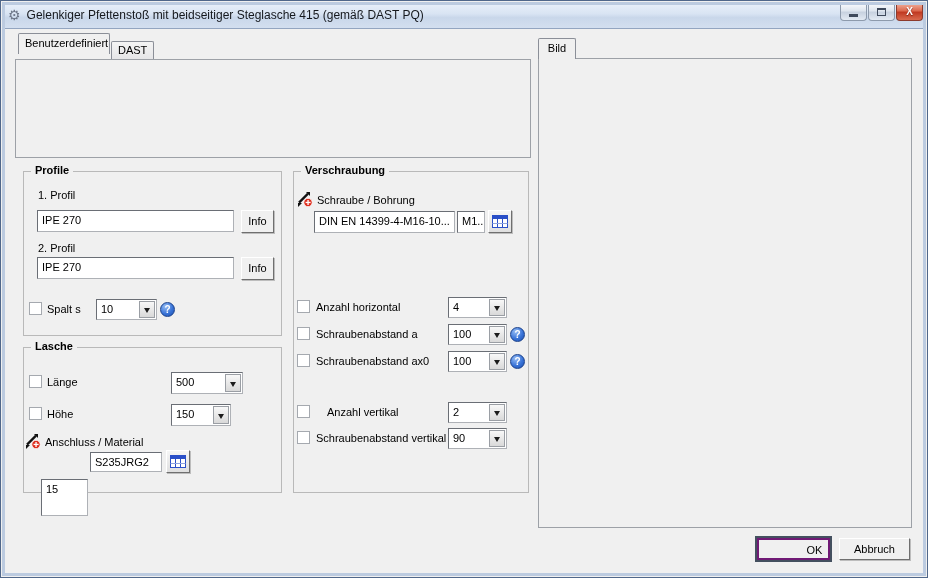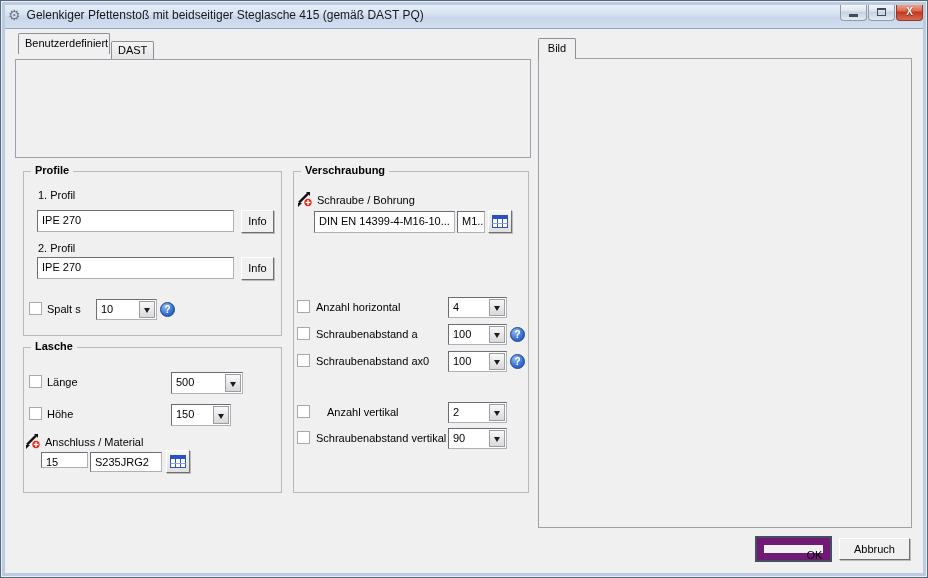--- a/index.html
+++ b/index.html
@@ -46,21 +46,21 @@
     position:absolute;right:1px;top:1px;bottom:1px;width:16px;
     background:linear-gradient(#f8f8f8,#d9d9d9);border:1px solid #9a9ea4;
     display:flex;align-items:center;justify-content:center;
   }
   .tri{width:0;height:0;border:3px solid transparent;border-top:5px solid #1c1c1c;margin-top:5px;}
   .btn3d{
     position:absolute;background:#f0f0f0;border:1px solid;border-color:#ffffff #6f6f6f #6f6f6f #ffffff;
     box-shadow:1px 1px 0 #bdbdbd;text-align:center;cursor:default;white-space:nowrap;
   }
   .btn3d.disabled{color:#9c9c9c;}
-  .btn3d.default{border:7px solid #701a75;outline:2px solid #44505f;outline-offset:0;padding-left:42px;}
+  .btn3d.default{border:2px solid #701a75;outline:2px solid #44505f;outline-offset:0;padding-left:42px;}
   .check{position:absolute;width:13px;height:13px;background:#fff;border:1px solid #a5a9af;}
   .lbl{position:absolute;white-space:nowrap;}
   .group{position:absolute;border:1px solid #b9b9b9;}
   .grouptitle{position:absolute;top:-8px;left:7px;background:#f0f0f0;padding:0 4px;font-weight:bold;}
   .help{
     position:absolute;width:15px;height:15px;border-radius:50%;
     background:radial-gradient(circle at 35% 28%,#96bdf4,#3a74d8 55%,#1c4fae);
     border:1px solid #1a418c;color:#fff;font-weight:bold;font-size:10px;text-align:center;line-height:13px;
   }
   .tablebtn{
@@ -149,21 +149,21 @@
     <svg width="16" height="16" viewBox="0 0 16 16">
       <polygon points="1,12 5,12 1,16" fill="#111"></polygon>
       <polygon points="13,1 13,5 9,1" fill="#111"></polygon>
       <polygon points="2.2,13.8 11.2,4.8 12.8,6.4 3.8,15.4" fill="#111" transform="translate(-1,-3)"></polygon>
       <circle cx="11" cy="11.5" r="4.2" fill="#dd2f1f" stroke="#fff" stroke-width="0.8"></circle>
       <rect x="10.4" y="9" width="1.3" height="5" fill="#fff"></rect>
       <rect x="8.6" y="10.8" width="5" height="1.3" fill="#fff"></rect>
     </svg>
   </span>
   <span class="lbl" style="left:44px;top:435px;">Anschluss / Material</span>
-  <div class="field" style="left:40px;top:451px;width:47px;height:16px;line-height:18px;">15</div>
+  <div class="field" style="left:40px;top:478px;width:47px;height:37px;line-height:18px;">15</div>
   <div class="field" style="left:89px;top:451px;width:72px;height:20px;line-height:18px;">S235JRG2</div>
   <div class="tablebtn" style="left:165px;top:449px;width:24px;height:23px;">
     <svg width="16" height="13" viewBox="0 0 16 13">
       <rect x="0.5" y="0.5" width="15" height="12" fill="#fff" stroke="#2b50c8"></rect>
       <rect x="0.5" y="0.5" width="15" height="3.5" fill="#2b50c8"></rect>
       <line x1="5.5" y1="4" x2="5.5" y2="13" stroke="#2b50c8"></line>
       <line x1="10.5" y1="4" x2="10.5" y2="13" stroke="#2b50c8"></line>
       <line x1="0.5" y1="8.5" x2="15.5" y2="8.5" stroke="#8fa4e0"></line>
     </svg>
   </div>

